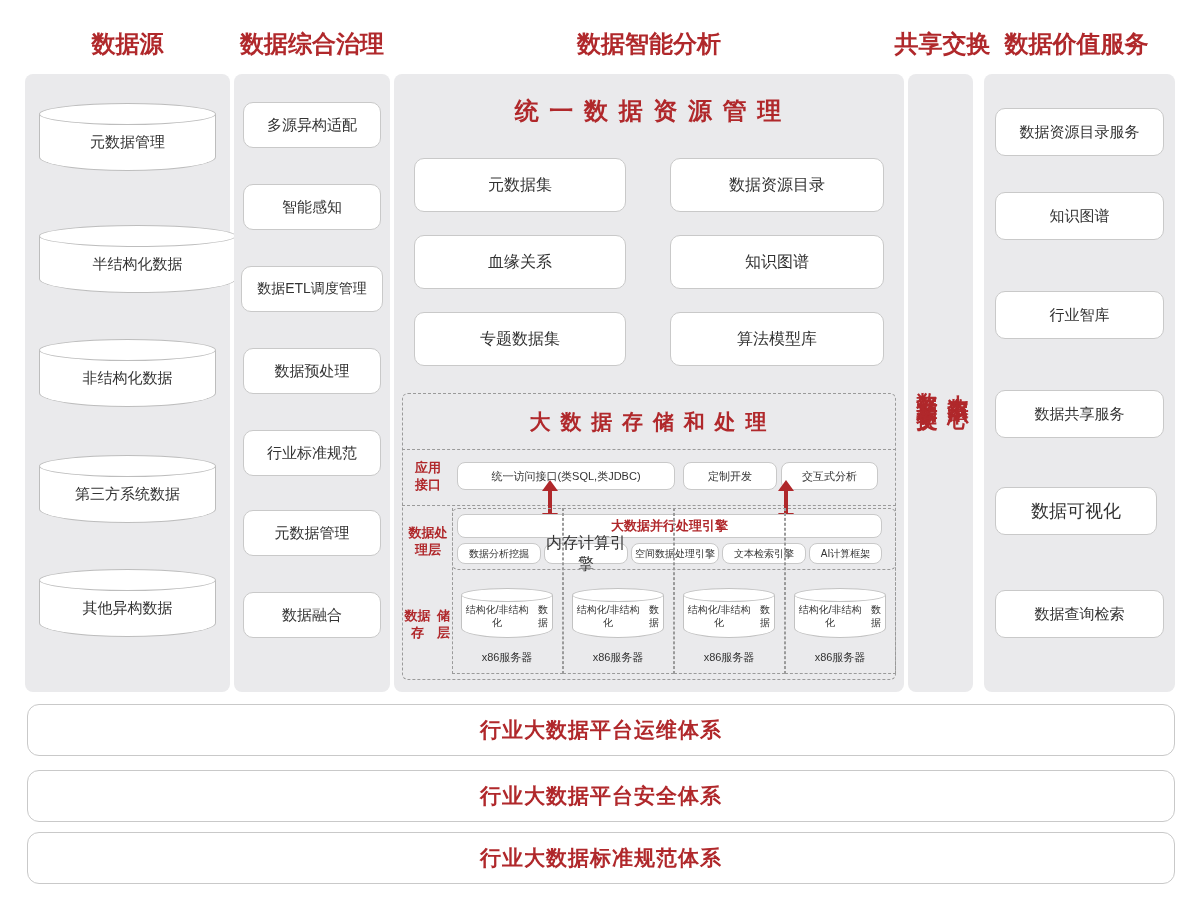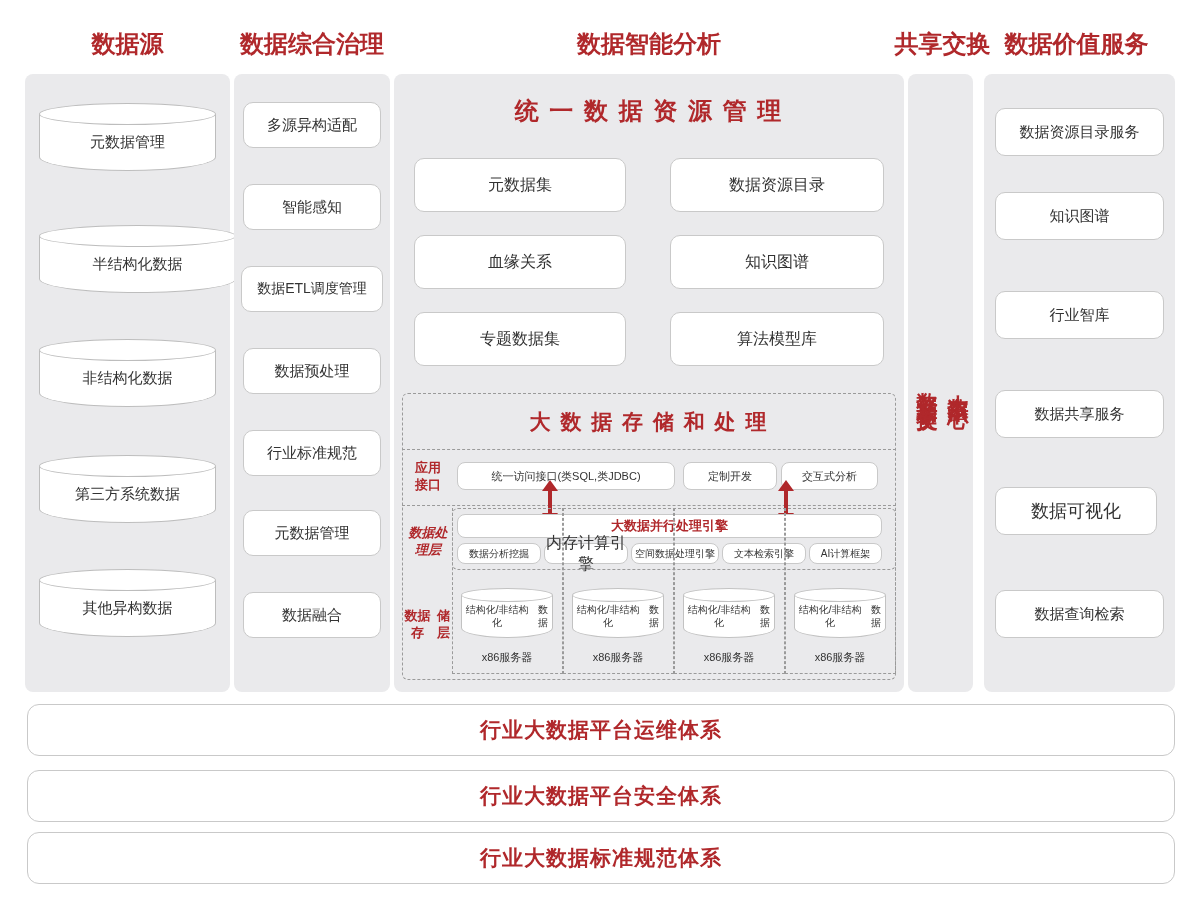--- a/index.html
+++ b/index.html
@@ -183,21 +183,21 @@
 
   <div class="dash" style="left:402px;top:505px;width:494px;height:0;border:none;border-top:1px dashed #9a9a9a;"></div>
 
   <svg class="arrow" style="left:541px;top:480px;" width="18" height="44" viewBox="0 0 18 44">
     <polygon points="9,0 17,11 11,11 11,33 17,33 9,44 1,33 7,33 7,11 1,11" fill="#b0282b"></polygon>
   </svg>
   <svg class="arrow" style="left:777px;top:480px;" width="18" height="44" viewBox="0 0 18 44">
     <polygon points="9,0 17,11 11,11 11,33 17,33 9,44 1,33 7,33 7,11 1,11" fill="#b0282b"></polygon>
   </svg>
 
-  <div class="rowlbl" style="left:402px;top:515px;width:52px;height:52px;flex-direction:column;font-style:italic;">
+  <div class="rowlbl" style="left:402px;top:515px;width:52px;height:52px;flex-direction:column;">
     <span>数据处</span>
     <span>理层</span>
   </div>
 
   <div class="dash-row" style="left:452px;top:508px;width:444px;height:62px;"></div>
 
   <div class="pill sm" style="left:457px;top:514px;width:425px;height:24px;font-size:13px;color:#b0282b;font-weight:bold;">大数据并行处理引擎</div>
 
   <div class="pill sm" style="left:457px;top:543px;width:84px;height:21px;font-size:10px;">数据分析挖掘</div>
   <div class="pill sm" style="left:544px;top:543px;width:84px;height:21px;font-size:16px;">内存计算引擎</div>

